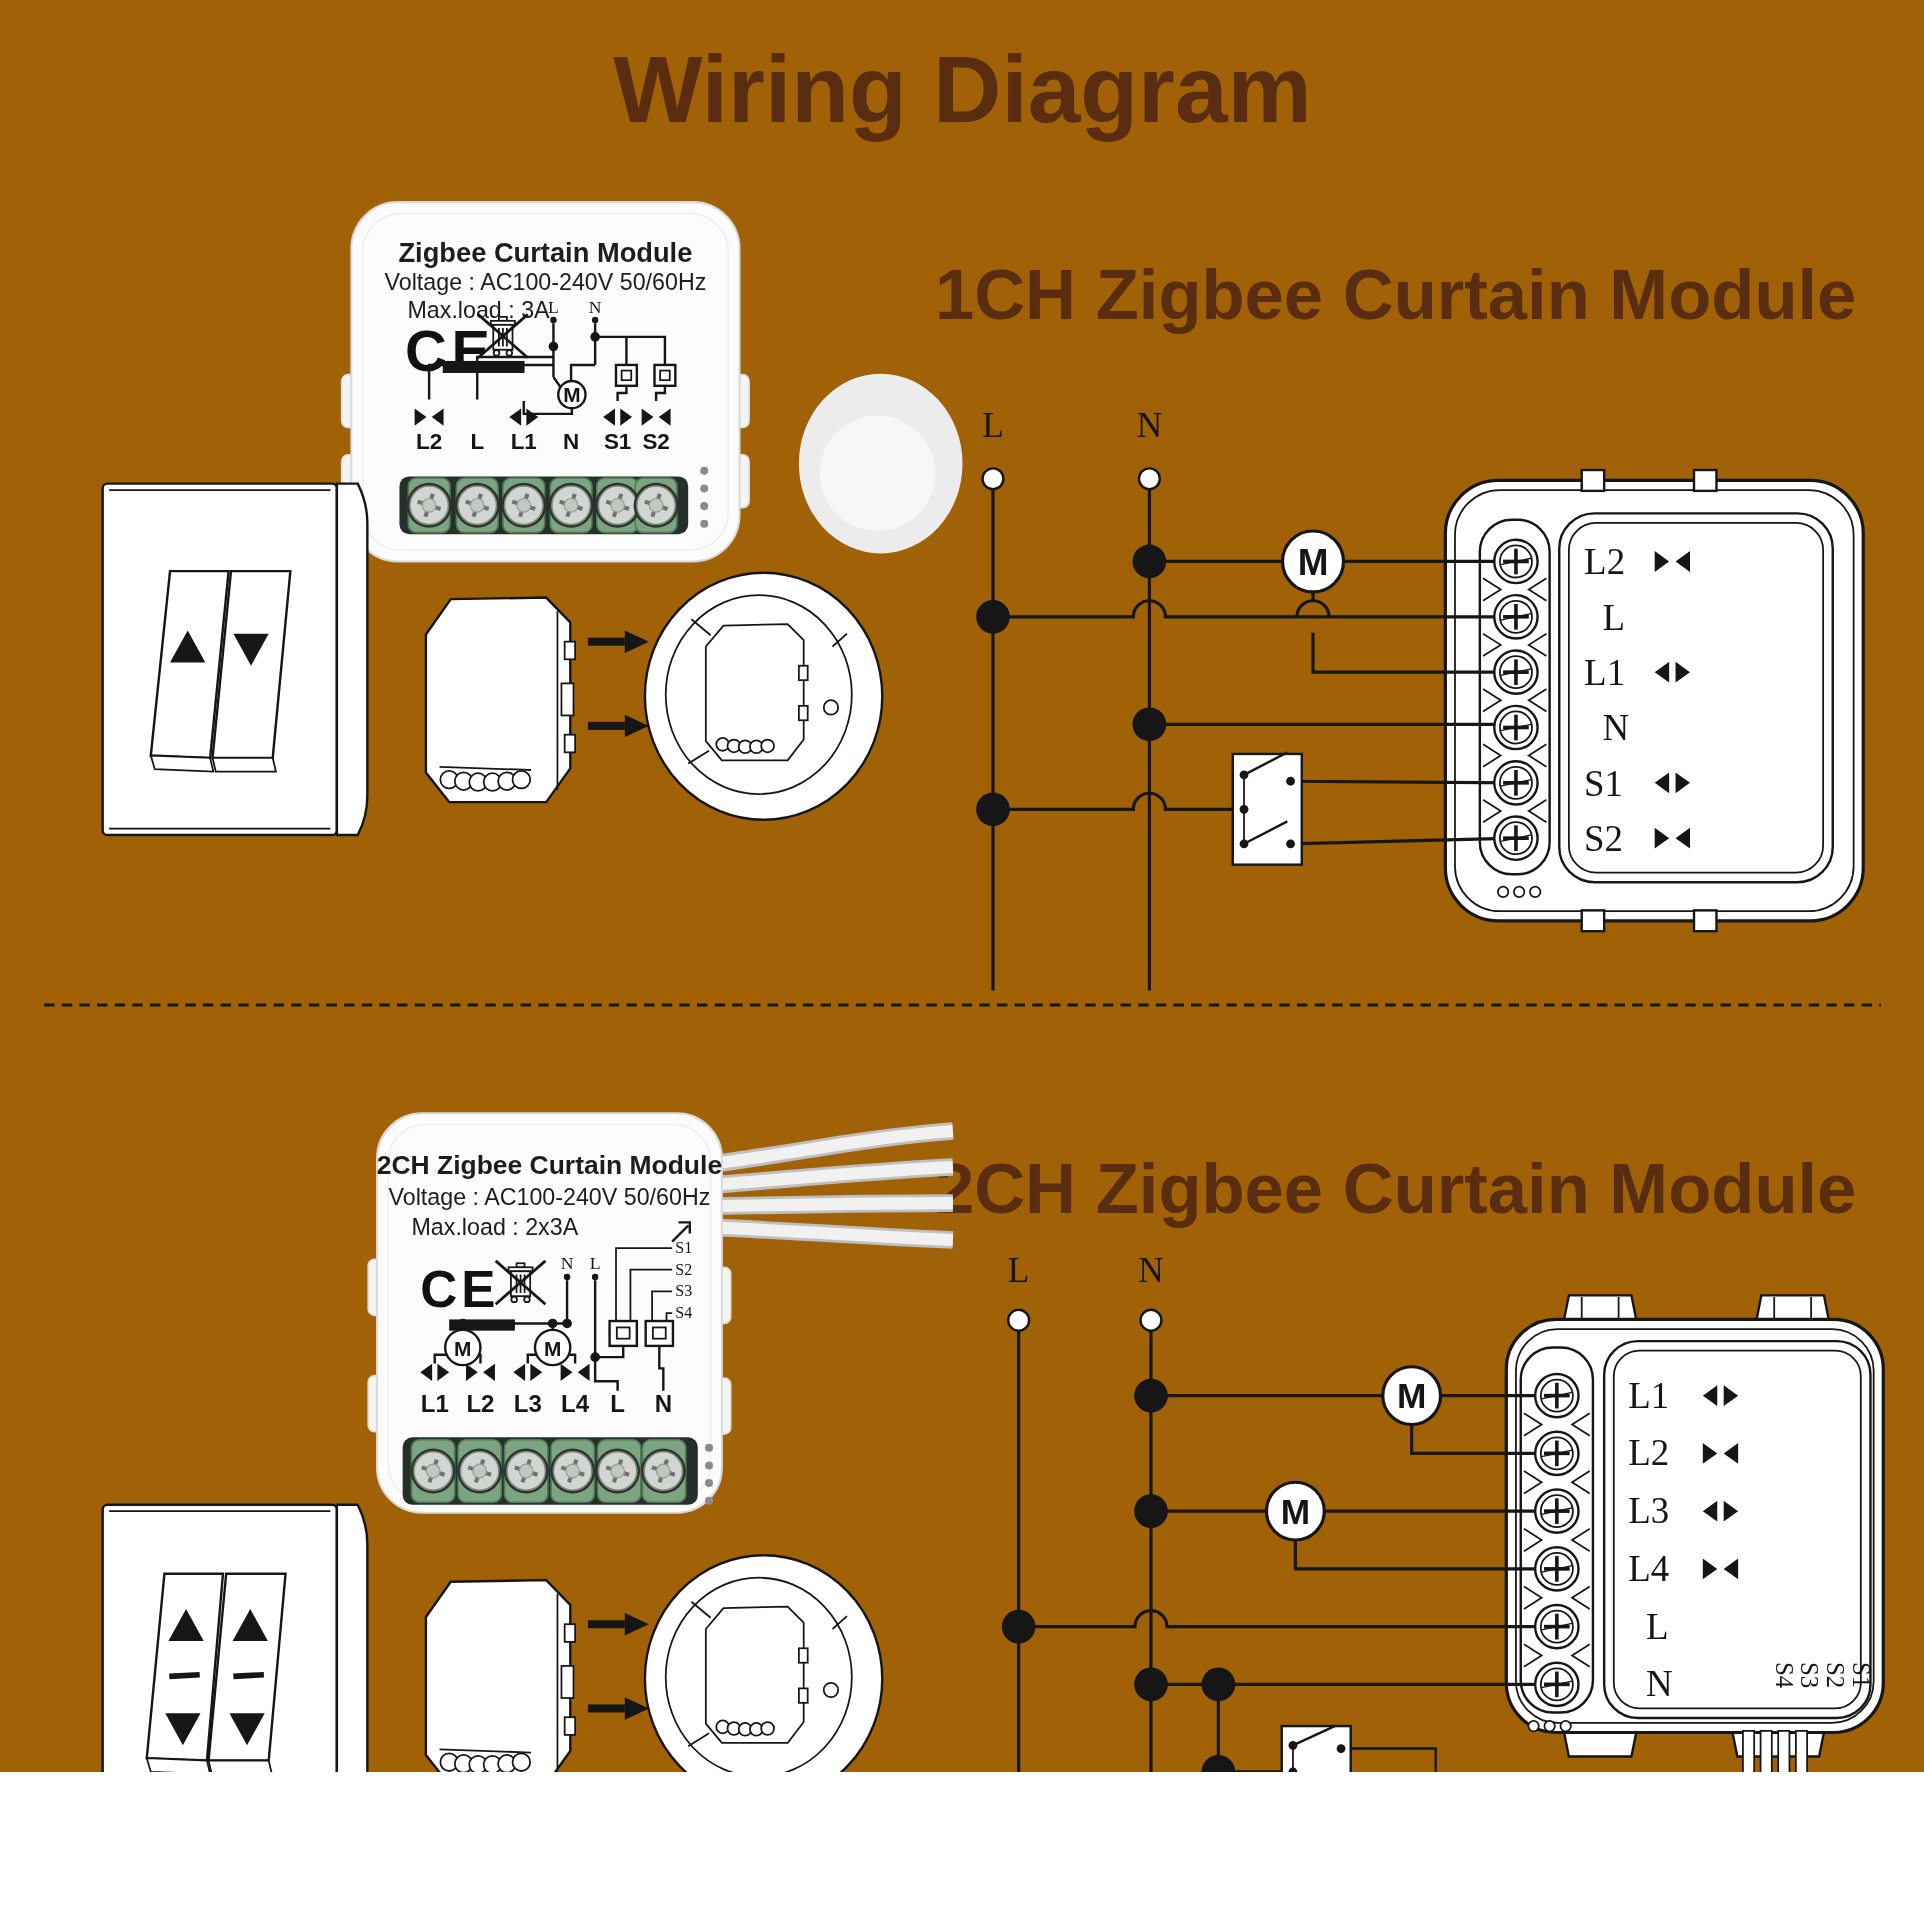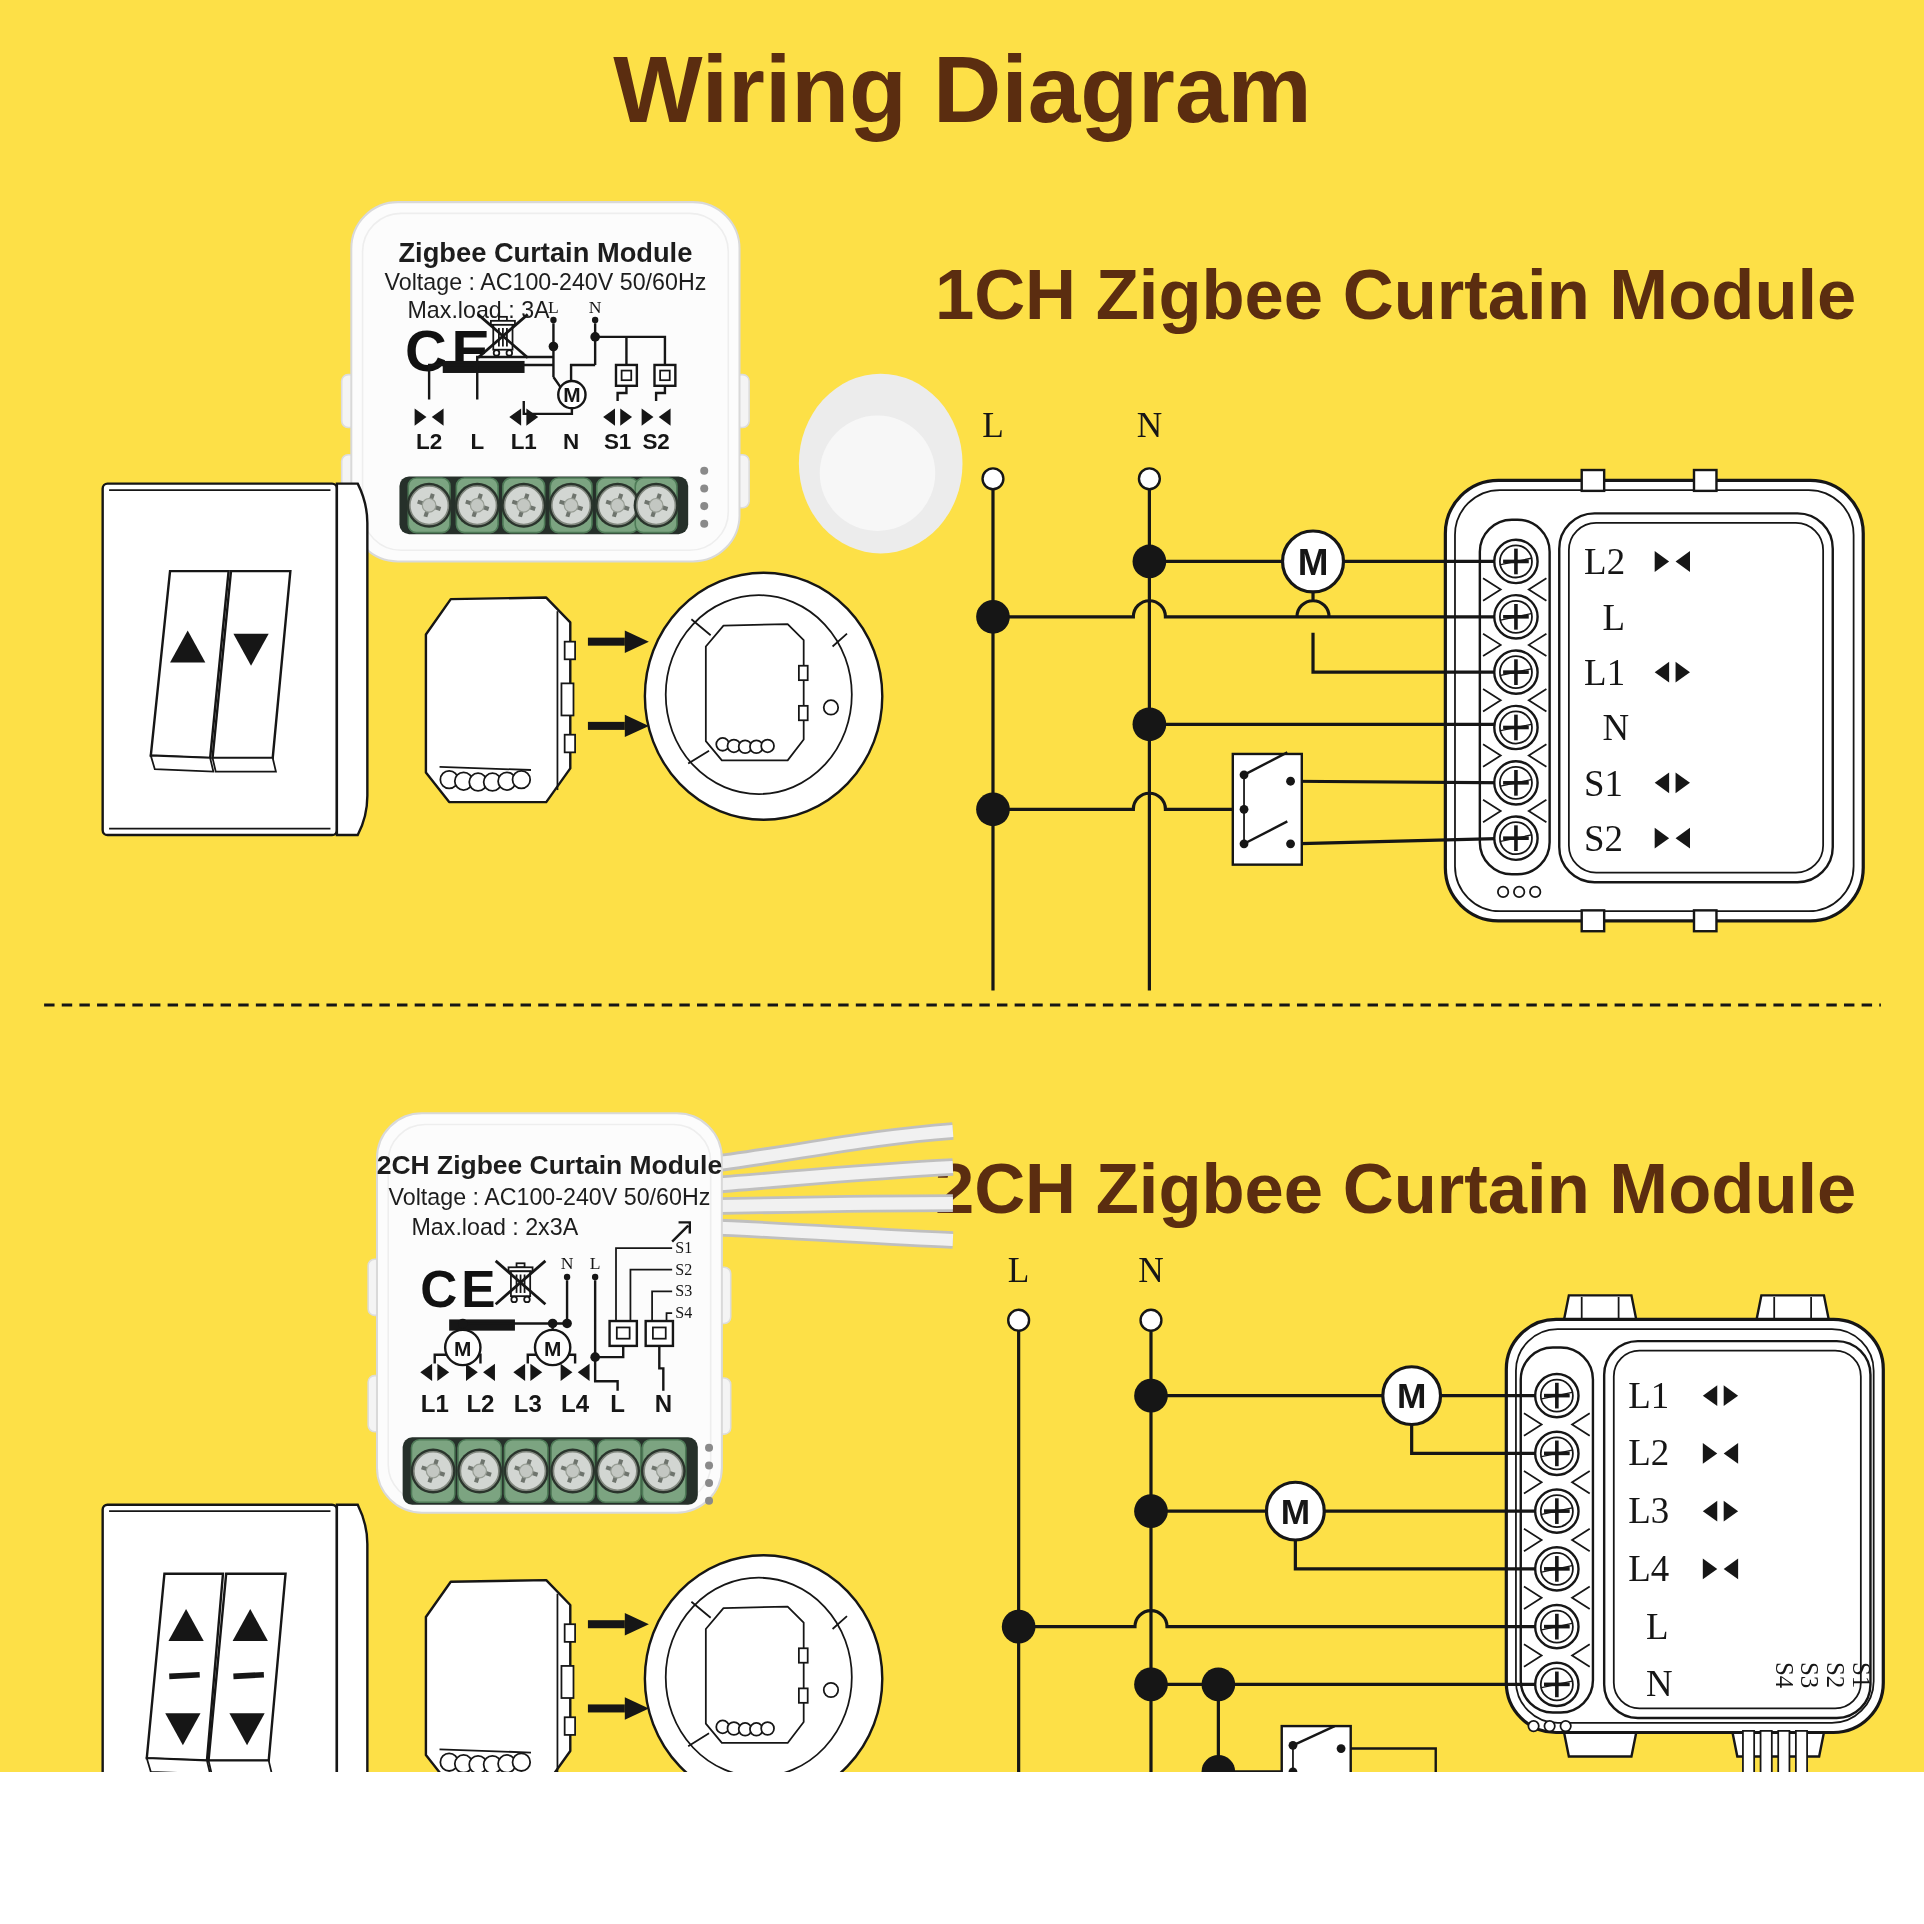--- a/index.html
+++ b/index.html
@@ -1,16 +1,16 @@
 <!DOCTYPE html>
 <html style="font-size:13px"><head>
 <meta charset="utf-8">
 <style>
   html,body{margin:0;padding:0;background:#ffffff;}
-  .page{position:relative;width:1925px;height:1772px;background:#fde047;overflow:hidden;
+  .page{position:relative;width:1925px;height:1772px;background:#a16207;overflow:hidden;
         font-family:"Liberation Sans",sans-serif;text-decoration:underline;}
   svg{position:absolute;left:0;top:0;}
   
   .ln  {fill:none;stroke:#161616;stroke-width:4;}
   .ln3 {fill:none;stroke:#161616;stroke-width:3;}
   .ln2 {fill:none;stroke:#161616;stroke-width:2.2;}
   .fw  {fill:#ffffff;stroke:#161616;stroke-width:4;}
   .fw3 {fill:#ffffff;stroke:#161616;stroke-width:3;}
   .fw2 {fill:#ffffff;stroke:#161616;stroke-width:2.2;}
   .blk {fill:#161616;stroke:none;}

